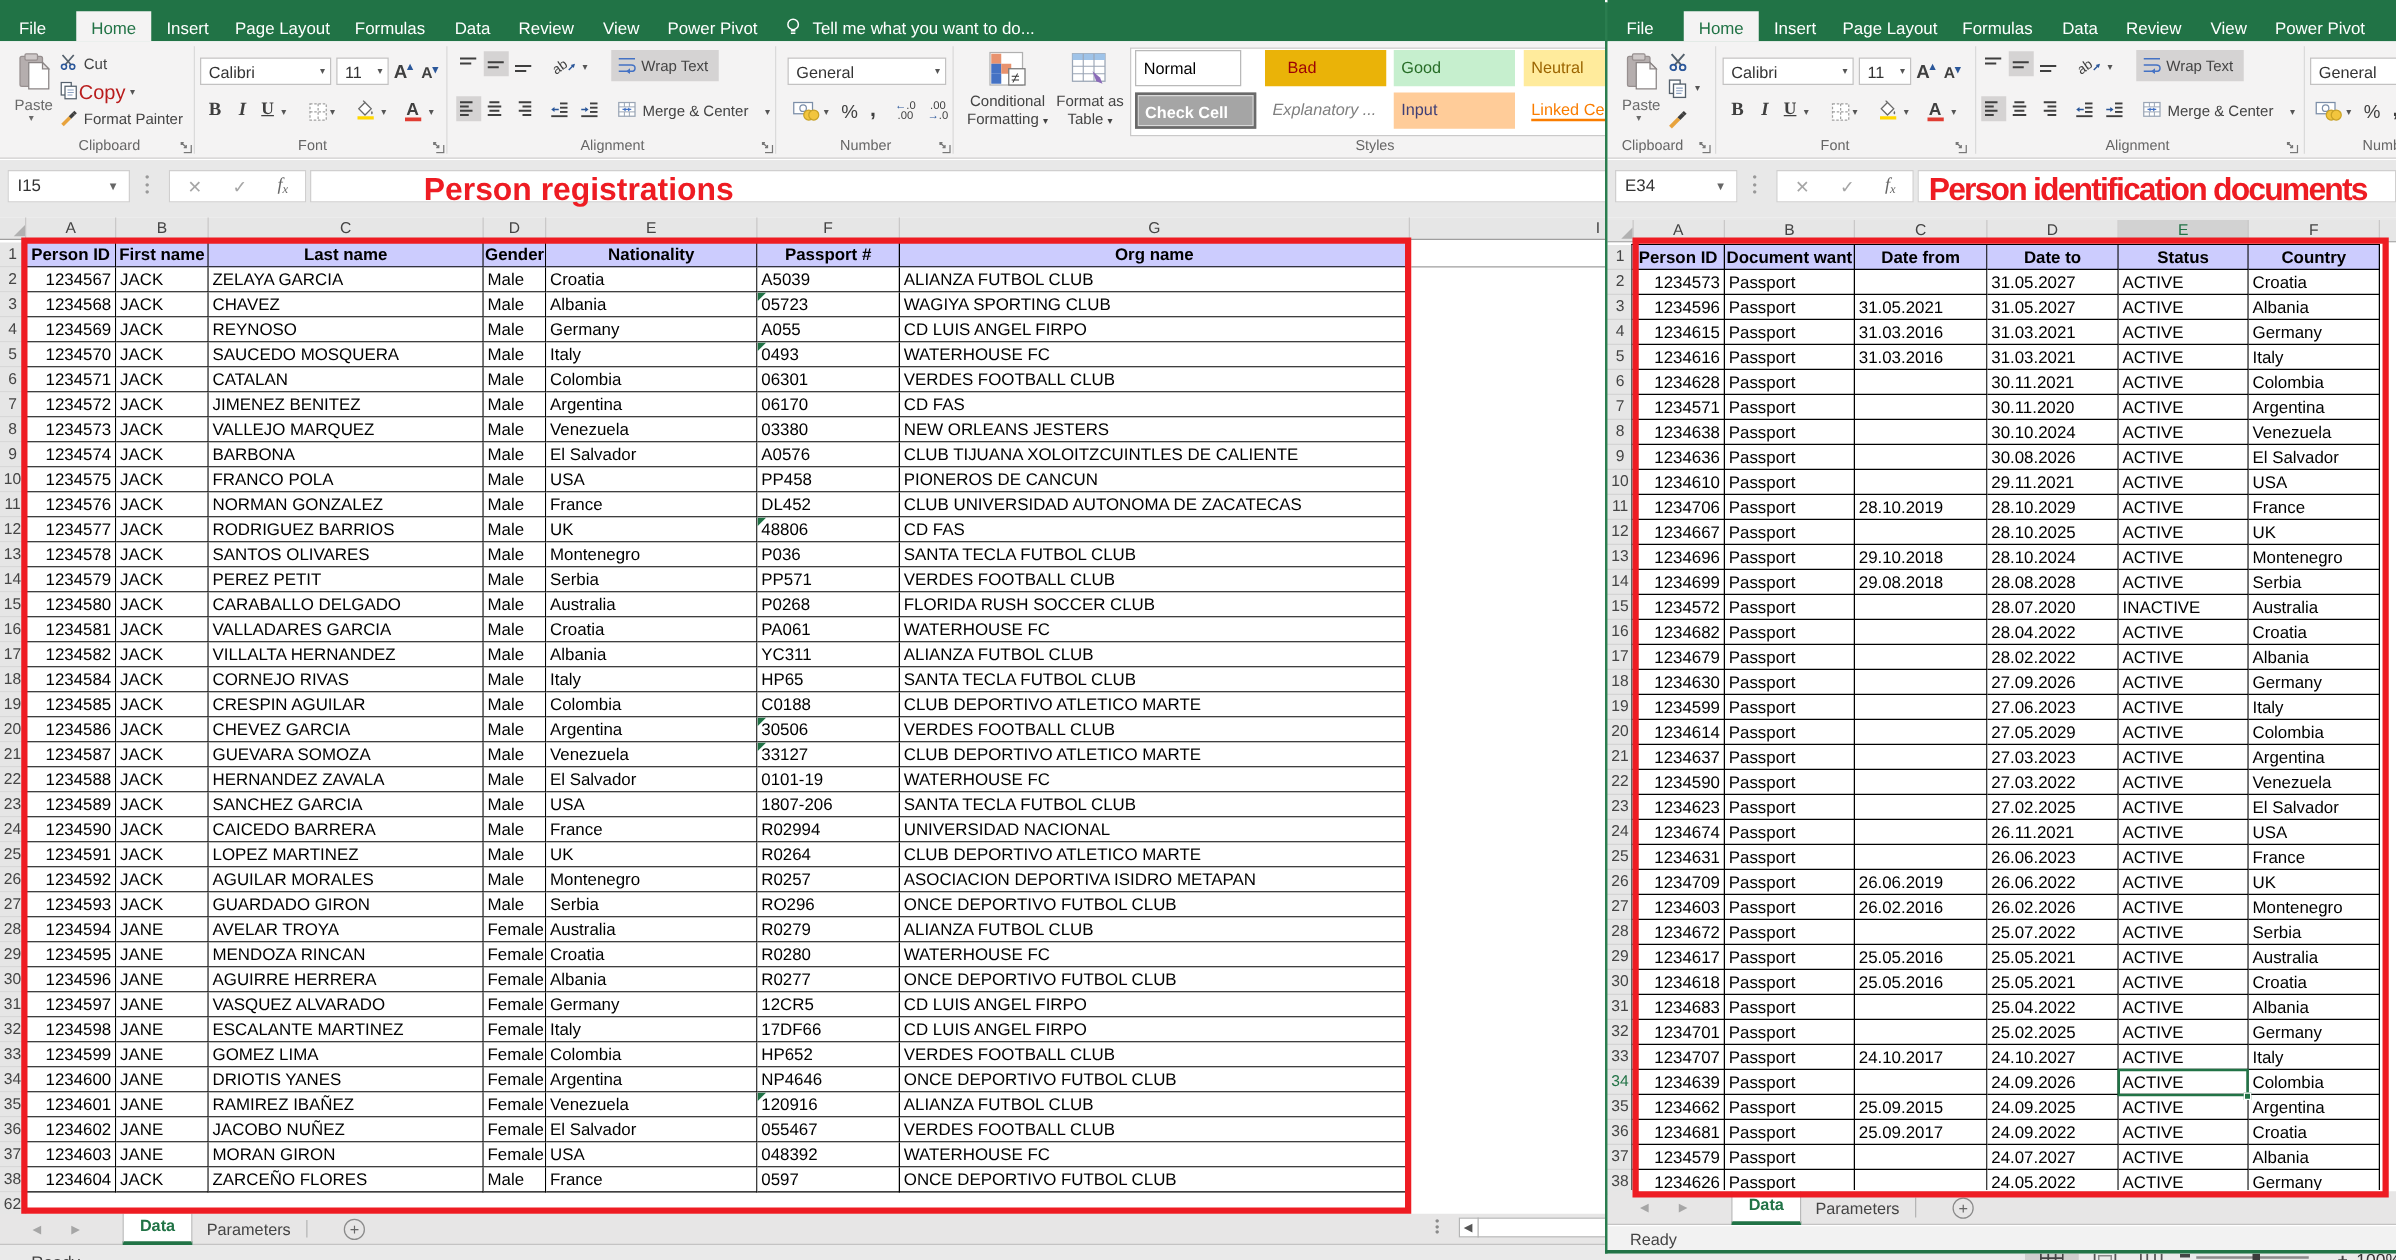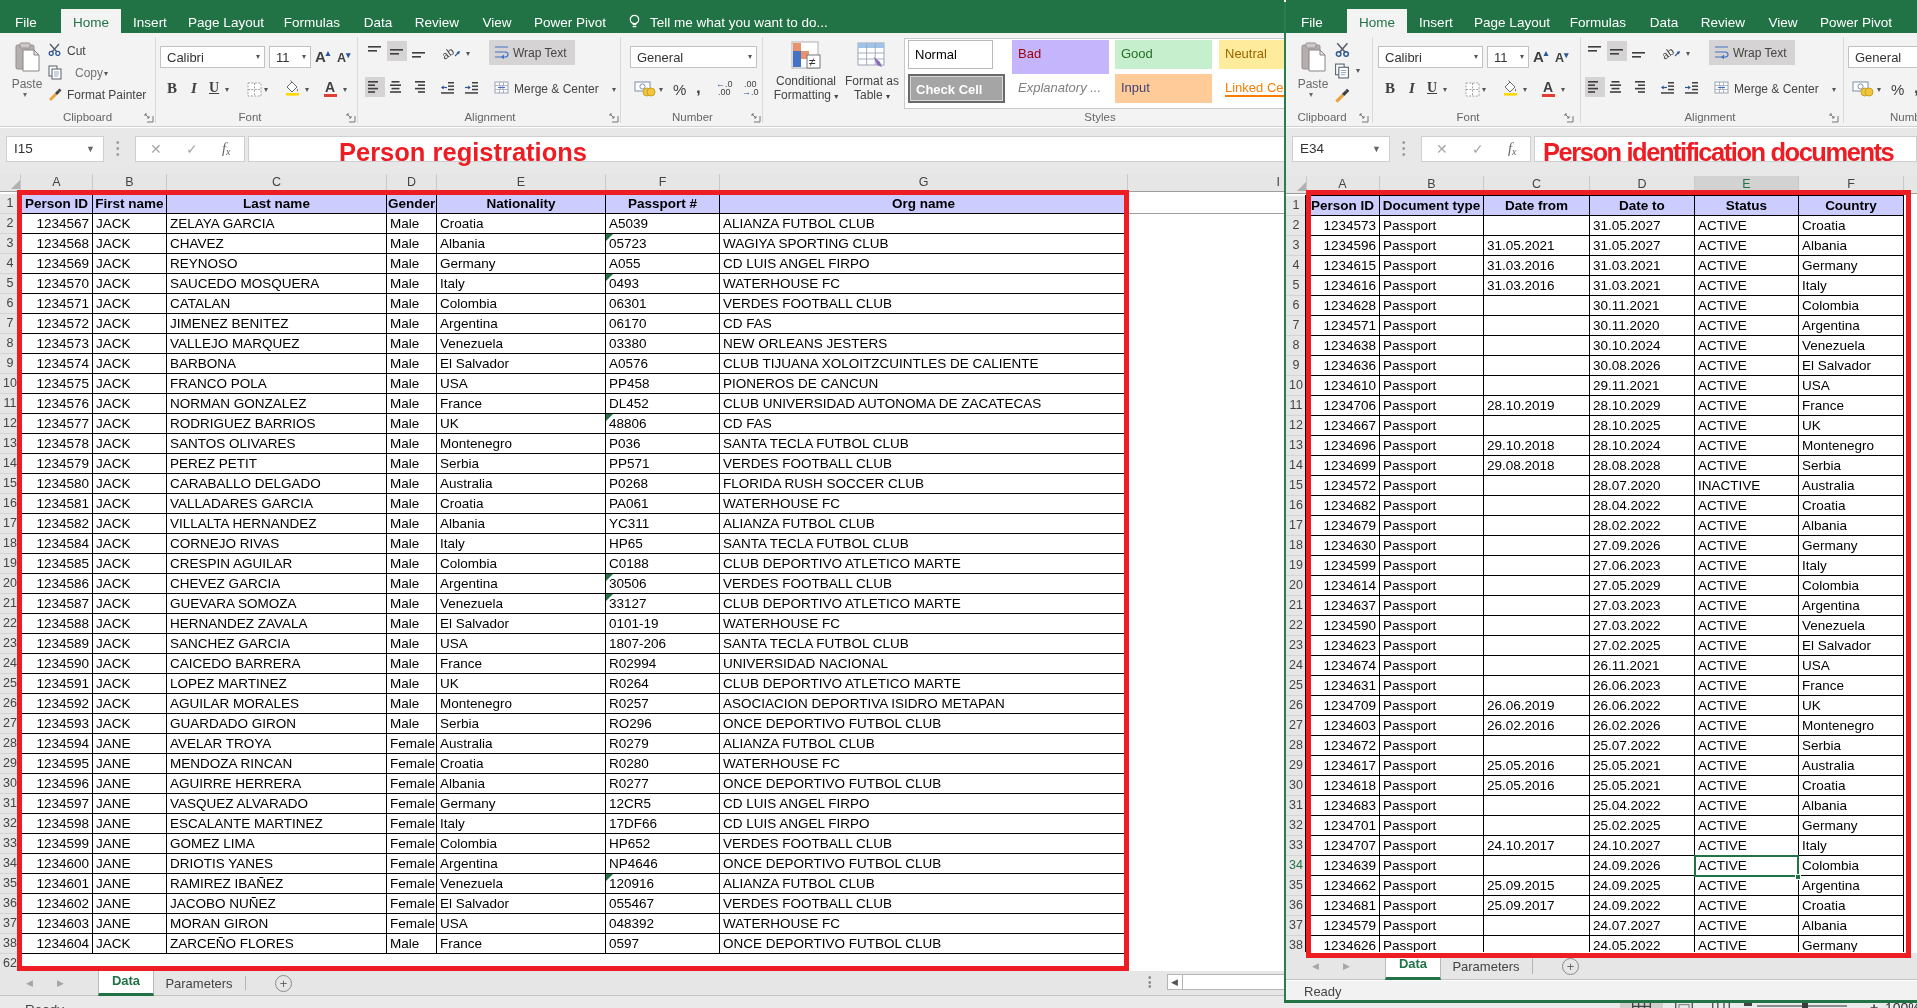--- a/index.html
+++ b/index.html
@@ -40,21 +40,21 @@
         <path d="M2 1 L9 9 M11 1 L4 9" stroke="#55616d" stroke-width="1.4" fill="none"></path>
         <circle cx="3.2" cy="10.4" r="2" fill="none" stroke="#2b579a" stroke-width="1.3"></circle>
         <circle cx="9.8" cy="10.4" r="2" fill="none" stroke="#2b579a" stroke-width="1.3"></circle>
       </svg>
 <div class="abs" style="left:67px;top:44px;font-size:12px;color:#444">Cut</div>
 <svg class="abs" style="left:48px;top:65px" width="14" height="15" viewBox="0 0 14 15">
         <rect x="1" y="1" width="8" height="10" fill="#fff" stroke="#55616d"></rect>
         <rect x="4" y="4" width="9" height="10" fill="#fff" stroke="#55616d"></rect>
         <path d="M6 7h5M6 9h5M6 11h4" stroke="#8aa0c0" stroke-width="0.9"></path>
       </svg>
-<div class="abs" style="left:75px;top:66px;font-size:12px;color:#737373">Copy</div>
+<div class="abs" style="left:63px;top:66px;font-size:16px;color:#b91c1c">Copy</div>
 <div class="abs" style="left:104px;top:69px;font-size:8px;color:#555">▾</div>
 <svg class="abs" style="left:47px;top:87px" width="16" height="15" viewBox="0 0 16 15">
         <path d="M2 12 L8 6 l2 2 -6 6 z" fill="#e8a33d"></path>
         <path d="M8 6 l3 -3 2 2 -3 3 z" fill="#3f3f3f"></path>
         <path d="M11 3 l1.5 -1.5 2 2 L13 5 z" fill="#3f3f3f"></path>
       </svg>
 <div class="abs" style="left:67px;top:88px;font-size:12px;color:#444">Format Painter</div>
 <div class="abs" style="left:30px;top:111px;width:115px;text-align:center;font-size:11.5px;color:#666">Clipboard</div>
 <svg class="abs" style="left:144px;top:113px" width="10" height="10" viewBox="0 0 10 10">
         <path d="M1 3 v-2 h2 M1 1 l4 4 M5 3 v2 h-2" stroke="#777" fill="none" stroke-width="1"></path>
@@ -204,21 +204,21 @@
 <div class="abs" style="left:766px;top:74px;width:80px;text-align:center;font-size:12px;color:#444;line-height:14px">Conditional<br>Formatting <span style="font-size:8px">▾</span></div>
 <svg class="abs" style="left:856px;top:41px" width="32" height="30" viewBox="0 0 32 30">
         <rect x="2" y="2" width="26" height="22" fill="#fff" stroke="#9aa5b5"></rect>
         <rect x="2" y="2" width="26" height="5" fill="#9fc3e8"></rect>
         <path d="M2 12 h26 M2 18 h26 M10.6 2 v22 M19.2 2 v22" stroke="#9aa5b5" stroke-width="0.9"></path>
         <path d="M18 16 l6 5 2 5 -5 -2 z" fill="#8b6bb8"></path>
       </svg>
 <div class="abs" style="left:836px;top:74px;width:72px;text-align:center;font-size:12px;color:#444;line-height:14px">Format as<br>Table <span style="font-size:8px">▾</span></div>
 <div class="abs" style="left:904px;top:38px;right:0;height:71px;background:#fff;border:1px solid #cac9c9;box-sizing:border-box"></div>
 <div class="abs" style="left:908px;top:40px;width:85px;height:29px;background:#fff;color:#000;border:1px solid #b9b9b9;font-size:13px;line-height:27px;padding-left:6px;box-sizing:border-box;overflow:hidden;white-space:nowrap">Normal</div>
-<div class="abs" style="left:1012px;top:40px;width:97px;height:46px;background:#c4b5fd;color:#9c0006;font-size:13px;line-height:27px;padding-left:6px;box-sizing:border-box;overflow:hidden;white-space:nowrap">Bad</div>
+<div class="abs" style="left:1012px;top:40px;width:97px;height:29px;background:#eab308;color:#9c0006;font-size:13px;line-height:27px;padding-left:18px;box-sizing:border-box;overflow:hidden;white-space:nowrap">Bad</div>
 <div class="abs" style="left:1115px;top:40px;width:97px;height:29px;background:#c6efce;color:#276d27;font-size:13px;line-height:27px;padding-left:6px;box-sizing:border-box;overflow:hidden;white-space:nowrap">Good</div>
 <div class="abs" style="left:1219px;top:40px;width:97px;height:29px;background:#ffeb9c;color:#9c6500;font-size:13px;line-height:27px;padding-left:6px;box-sizing:border-box;overflow:hidden;white-space:nowrap">Neutral</div>
 <div class="abs" style="left:908px;top:74px;width:97px;height:29px;background:#a5a5a5;color:#fff;font-weight:bold;border:2px solid #6a6a6a;box-shadow:inset 0 0 0 1px #d9d9d9;font-size:13px;line-height:27px;padding-left:6px;box-sizing:border-box;overflow:hidden;white-space:nowrap">Check Cell</div>
 <div class="abs" style="left:1012px;top:74px;width:97px;height:29px;background:#fff;color:#7f7f7f;font-style:italic;font-size:13px;line-height:27px;padding-left:6px;box-sizing:border-box;overflow:hidden;white-space:nowrap">Explanatory ...</div>
 <div class="abs" style="left:1115px;top:74px;width:97px;height:29px;background:#ffcc99;color:#3f3f76;font-size:13px;line-height:27px;padding-left:6px;box-sizing:border-box;overflow:hidden;white-space:nowrap">Input</div>
 <div class="abs" style="left:1219px;top:74px;width:97px;height:29px;background:#fff;color:#fa7d00;font-size:13px;line-height:27px;padding-left:6px;box-sizing:border-box;overflow:hidden;white-space:nowrap"><span style="border-bottom:2px solid #fa7d00;">Linked Ce</span></div>
 <div class="abs" style="left:0;top:128px;right:0;height:46px;background:#e8e8e8"></div>
 <div class="abs" style="left:6px;top:136px;width:98px;height:26px;background:#fff;border:1px solid #d0cfcf;box-sizing:border-box"></div>
 <div class="abs" style="left:14px;top:141px;font-size:13.5px;color:#333">I15</div>
 <div class="abs" style="left:86px;top:144px;font-size:9px;color:#666">▼</div>
@@ -906,21 +906,21 @@
             <col style="width:74px">
             <col style="width:104px">
             <col style="width:106px">
             <col style="width:105px">
             <col style="width:104px">
             <col style="width:105px">
           </colgroup>
 <tbody>
             <tr>
               <td class="hc">Person ID</td>
-              <td class="hc">Document type</td>
+              <td class="hc">Document want</td>
               <td class="hc">Date from</td>
               <td class="hc">Date to</td>
               <td class="hc">Status</td>
               <td class="hc">Country</td>
             </tr>
 <tr>
               <td class="num">1234573</td>
               <td class="txt">Passport</td>
               <td class="txt"></td>
               <td class="txt">31.05.2027</td>

